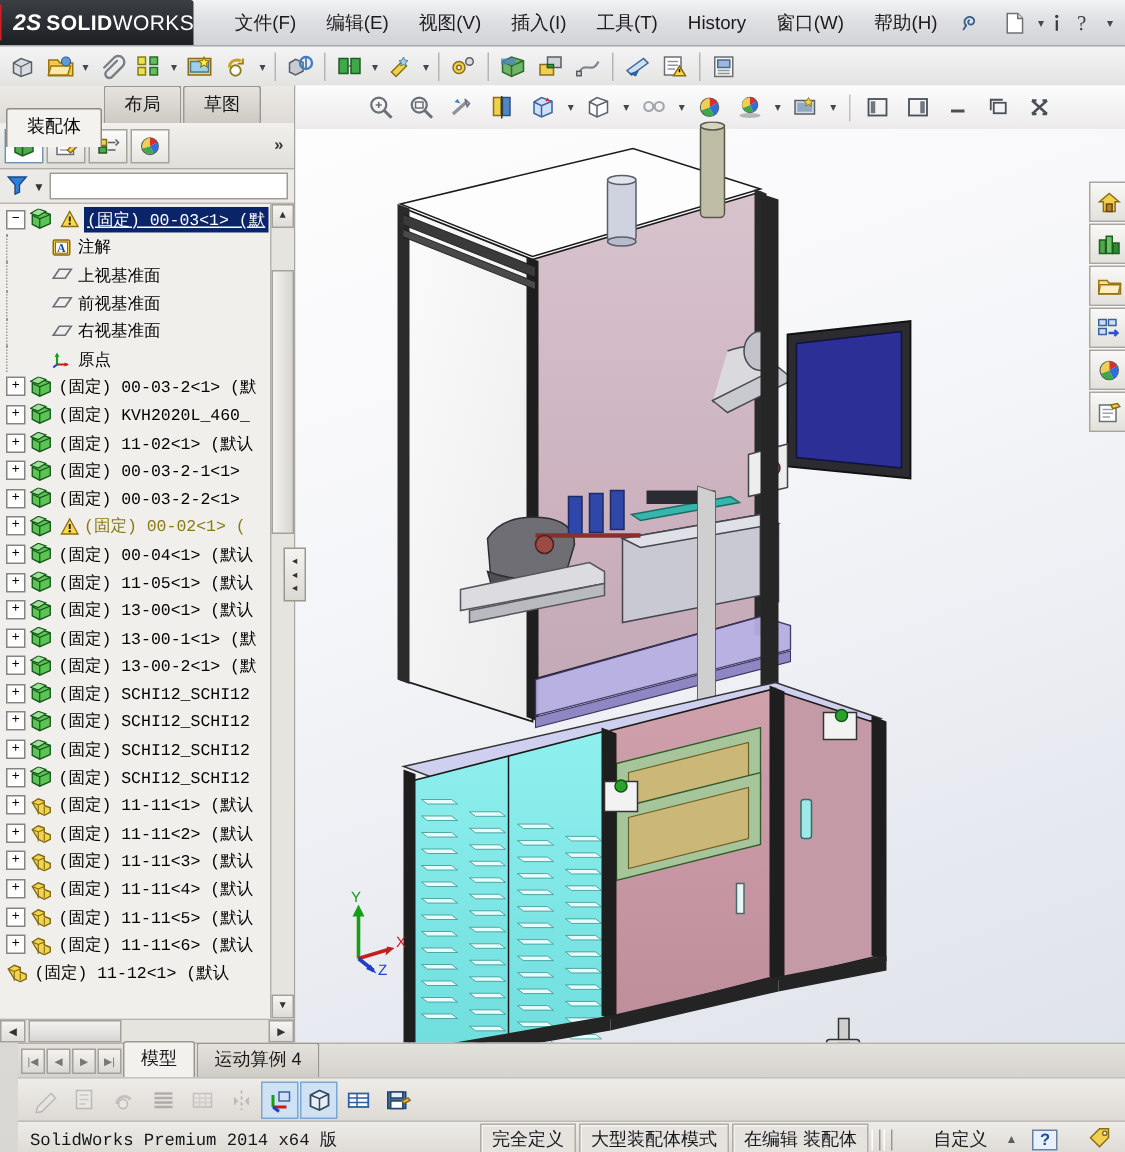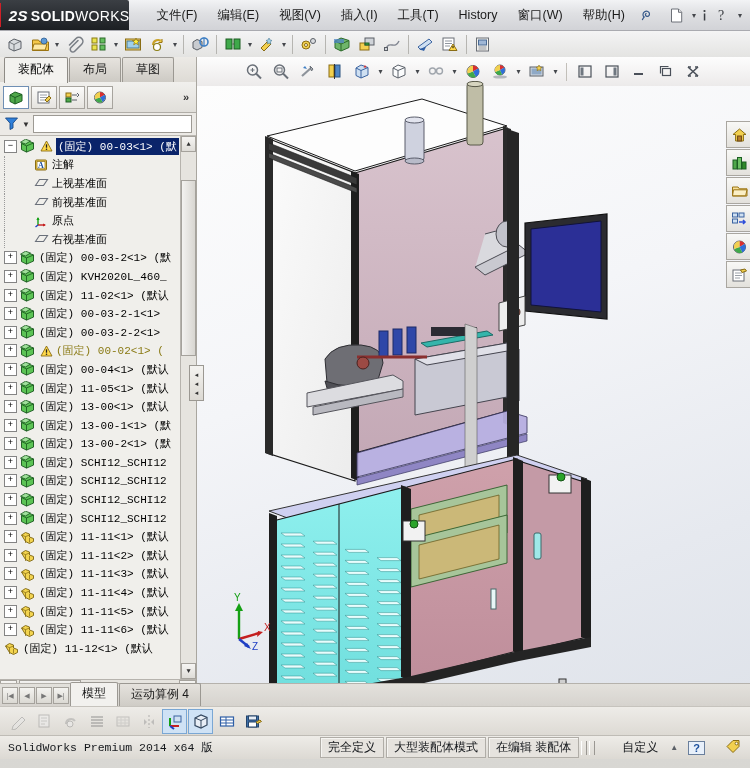--- a/index.html
+++ b/index.html
@@ -42,42 +42,42 @@
   
   .body{position:absolute;top:57px;left:0;right:0;bottom:73px;display:flex;}
 
   
   .leftpane{width:196px;background:#d6d3ce;display:flex;flex-direction:column;
     border-right:1px solid #a9a69f;}
   .cmdtabs{height:25px;display:flex;align-items:flex-end;padding-left:4px;gap:1px;
     background:linear-gradient(#eceae6,#dedbd5);}
   .ctab{padding:3px 13px 4px;font-size:12px;background:linear-gradient(#e6e3de,#cdcac4);
     border:1px solid #9b9892;border-bottom:none;border-radius:2px 2px 0 0;color:#1a1a1a;cursor:default;}
-  .ctab.active{background:#f3f2ef;border-color:#8e8b85;font-weight:normal;color:#000;position:relative;top:1px;padding-bottom:5px;}
+  .ctab.active{background:#f3f2ef;border-color:#8e8b85;font-weight:normal;color:#000;position:relative;top:16px;padding-bottom:5px;}
 
   .treetools{height:26px;display:flex;align-items:center;gap:2px;padding:2px 3px;
     background:linear-gradient(#f1f0ed,#e1dfda);border-bottom:1px solid #b0ada7;}
   .ttab{width:24px;height:21px;display:flex;align-items:center;justify-content:center;
     border:1px solid #a7a49e;background:linear-gradient(#fbfbfa,#e6e4df);cursor:default;}
   .ttab.sel{background:#fff;border-color:#6f8fb4;}
   .chev{margin-left:auto;font-size:11px;color:#333;padding-right:4px;font-weight:bold;cursor:default;}
 
   .filterrow{height:20px;display:flex;align-items:center;gap:3px;padding:1px 4px;
     background:#eceae6;border-bottom:1px solid #bbb8b2;}
   .filterbox{flex:1;height:16px;background:#fff;border:1px solid #9d9a94;}
 
   .tree{flex:1;background:#f0efeb;position:relative;overflow:hidden;
     font-family:"Liberation Mono","DejaVu Sans Mono",monospace;font-size:11px;}
   .trow{height:18.6px;display:flex;align-items:center;white-space:nowrap;padding-left:4px;cursor:default;}
   .trow .exp{width:11px;height:11px;border:1px solid #848484;background:#fff;color:#000;
     font-size:9px;line-height:9px;text-align:center;margin-right:3px;flex:none;font-family:"Liberation Sans",sans-serif;}
   .trow .noexp{width:11px;margin-right:3px;flex:none;}
   .trow .ic{width:16px;height:14px;margin-right:3px;flex:none;display:flex;align-items:center;justify-content:center;}
   .trow .lbl{color:#000;overflow:hidden;}
-  .trow.sel .lbl{background:#0a246a;color:#fff;padding:1px 2px;}
+  .trow.sel .lbl{background:#0a246a;color:#fff;padding:1px 2px;text-decoration:underline;}
   .trow.warnitem .lbl{color:#8a7a14;}
   .dotline{width:12px;flex:none;border-left:1px dotted #9a9a9a;height:18px;margin-right:2px;}
 
   .treevscroll{position:absolute;right:0;top:0;bottom:0;width:15px;background:#e6e4df;border-left:1px solid #b6b3ad;}
   .sbbtn{height:14px;background:linear-gradient(#f6f5f3,#dedcd7);border:1px solid #a5a29c;
     display:flex;align-items:center;justify-content:center;font-size:7px;color:#333;}
   .sbthumb{position:absolute;left:0;right:0;background:linear-gradient(90deg,#f3f2f0,#d8d6d1);
     border:1px solid #a5a29c;}
   .treehscroll{height:15px;background:#e6e4df;border-top:1px solid #b6b3ad;display:flex;align-items:stretch;}
   .hsbtn{width:15px;background:linear-gradient(#f6f5f3,#dedcd7);border:1px solid #a5a29c;
@@ -99,21 +99,21 @@
   .canvas{position:absolute;top:29px;left:0;right:0;bottom:0;
     background:linear-gradient(160deg,#fdfdfd 0%,#f4f5f8 42%,#e6e9ef 78%,#dfe3ea 100%);}
   .taskpane{position:absolute;right:0;top:35px;width:24px;
     display:flex;flex-direction:column;gap:1px;z-index:30;}
   .tpbtn{width:24px;height:25px;background:linear-gradient(#f8f8f6,#e3e1dc);
     border:1px solid #a9a6a0;display:flex;align-items:center;justify-content:center;cursor:default;}
 
   .triad{position:absolute;left:28px;bottom:44px;width:60px;height:60px;}
 
   
-  .bottom{position:absolute;left:0;right:0;bottom:0;height:85px;}
+  .bottom{position:absolute;left:0;right:0;bottom:0;height:73px;padding-left:12px;}
   .modeltabs{height:22px;display:flex;align-items:flex-end;gap:1px;padding-left:2px;
     background:linear-gradient(#e3e1dc,#d6d3ce);border-top:1px solid #b5b2ac;}
   .navbtn{width:14px;height:15px;background:linear-gradient(#f4f3f0,#dbd9d3);
     border:1px solid #a5a29c;display:flex;align-items:center;justify-content:center;
     font-size:7px;color:#777;margin-bottom:2px;}
   .mtab{padding:2px 11px 3px;font-size:12px;border:1px solid #9b9892;border-bottom:none;
     background:linear-gradient(#e5e2dd,#cfccc6);border-radius:2px 2px 0 0;cursor:default;color:#1a1a1a;}
   .mtab.active{background:#f2f1ee;font-weight:normal;padding-bottom:4px;}
   .statbar2{height:28px;display:flex;align-items:center;gap:1px;padding:0 6px;
     background:linear-gradient(#eeece8,#dddad4);border-top:1px solid #c6c3bd;}
@@ -409,38 +409,38 @@
                   <path d="M1.5 9.5l4-6h8l-4 6z" fill="none" stroke="#6a707a" stroke-width="1.1"></path>
                 </svg>
               </span>
               <span class="lbl">前视基准面</span>
             </div>
             <div class="trow">
               <span class="dotline"></span>
               <span class="noexp"></span>
               <span class="ic">
                 <svg width="15" height="14" viewBox="0 0 15 14">
+                  <path d="M1.5 9.5l4-6h8l-4 6z" fill="none" stroke="#6a707a" stroke-width="1.1"></path>
+                </svg>
+              </span>
+              <span class="lbl">右视基准面</span>
+            </div>
+            <div class="trow">
+              <span class="dotline"></span>
+              <span class="noexp"></span>
+              <span class="ic">
+                <svg width="15" height="14" viewBox="0 0 15 14">
                   <path d="M4 11V4" stroke="#14a014" stroke-width="1.4"></path>
                   <path d="M4 3l1.6 3h-3.2z" fill="#14a014"></path>
                   <path d="M4 11h7" stroke="#c41f1f" stroke-width="1.4"></path>
                   <path d="M12 11l-3 1.4v-2.8z" fill="#c41f1f"></path>
                   <path d="M4 11l-2.5 2" stroke="#1f3fc4" stroke-width="1.4"></path>
                 </svg>
               </span>
               <span class="lbl">原点</span>
-            </div>
-            <div class="trow">
-              <span class="dotline"></span>
-              <span class="noexp"></span>
-              <span class="ic">
-                <svg width="15" height="14" viewBox="0 0 15 14">
-                  <path d="M1.5 9.5l4-6h8l-4 6z" fill="none" stroke="#6a707a" stroke-width="1.1"></path>
-                </svg>
-              </span>
-              <span class="lbl">右视基准面</span>
             </div>
             <div class="trow">
               <span class="exp">+</span>
               <span class="ic">
                 <svg width="16" height="14" viewBox="0 0 16 14">
                   <path d="M1.5 4.5l5-3 7 2.4v6.2l-7 3-5-2.5z" fill="#5cc455" stroke="#15561b" stroke-width=".9"></path>
                   <path d="M1.5 4.5l5 2.4 7-2.9" fill="none" stroke="#15561b" stroke-width=".8"></path>
                   <path d="M6.5 6.9v6.2" stroke="#15561b" stroke-width=".8"></path>
                   <path d="M0.5 3.2l5-3 5 1.8-5 3z" fill="#9fe09a" stroke="#15561b" stroke-width=".8"></path>
                 </svg>

